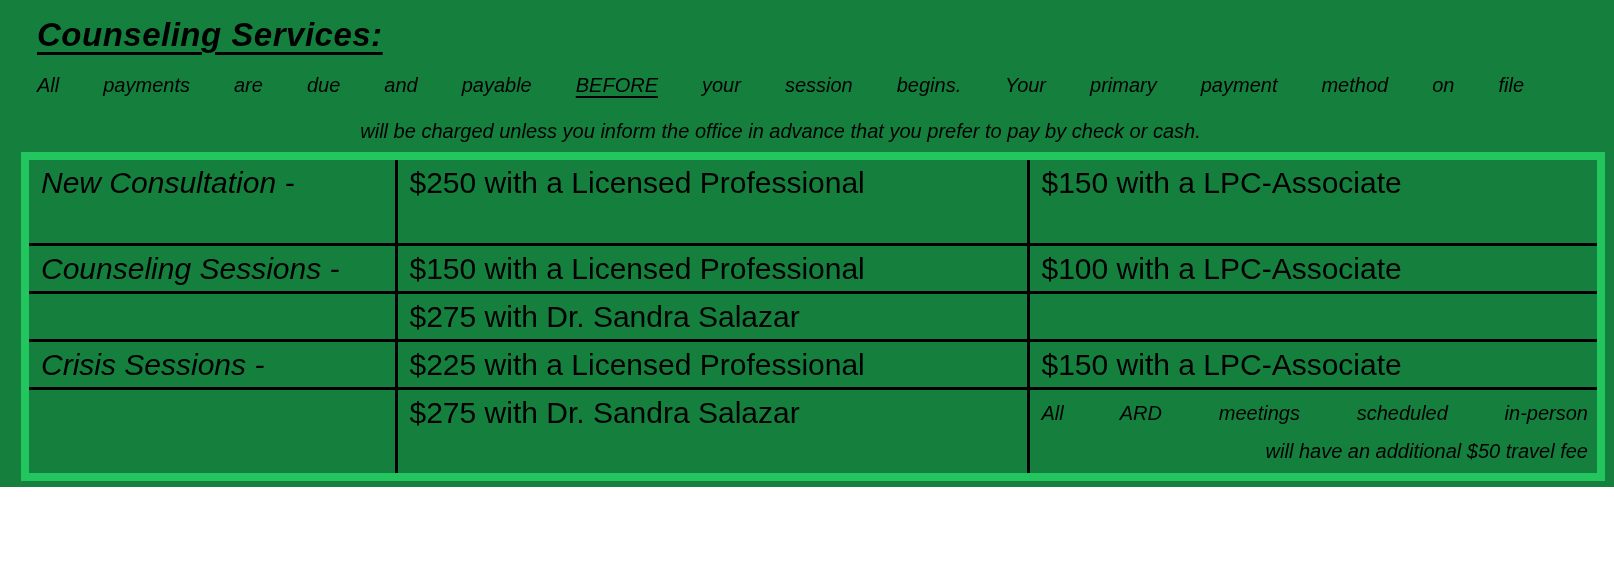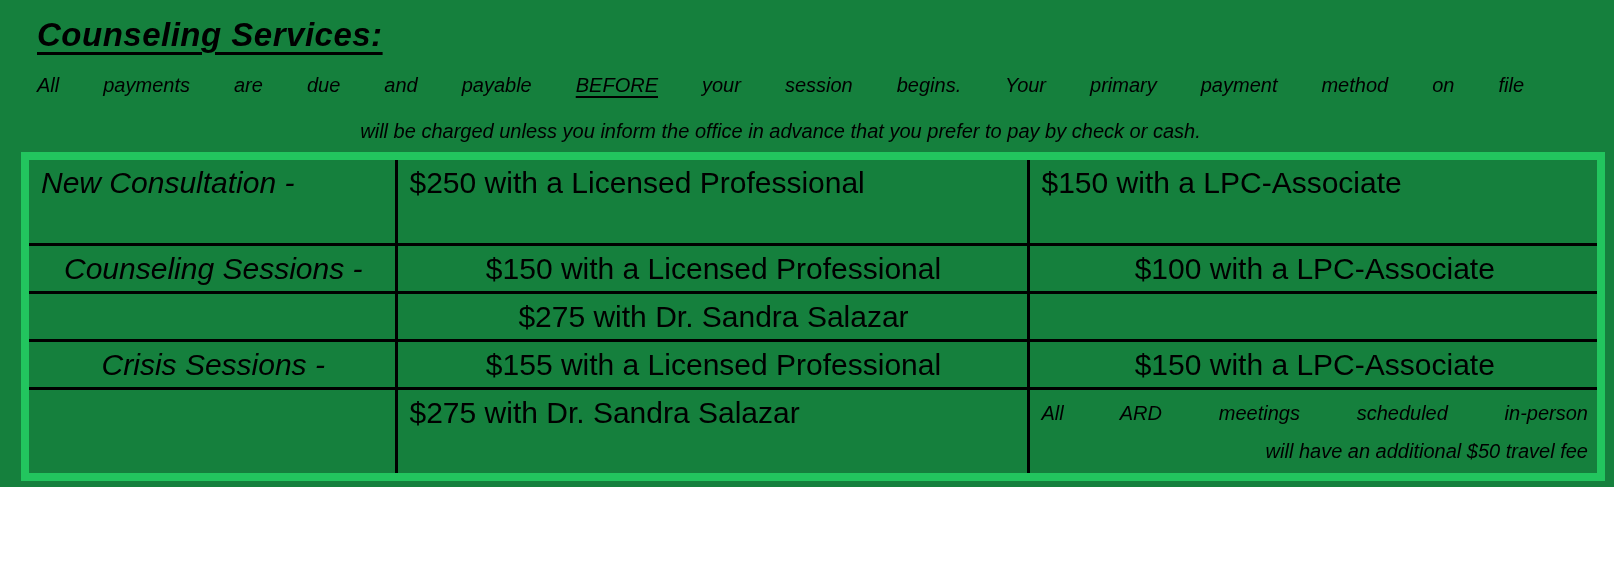--- a/index.html
+++ b/index.html
@@ -64,21 +64,21 @@
     border: 3px solid #000000;
     vertical-align: top;
     padding: 4px 9px 3px 12px;
     line-height: 38px;
     overflow: hidden;
   }
   td.service-cell {
     font-style: italic;
   }
   tr.row-tall   { height: 88px; }
-  tr.row-std    { height: 45px; text-align: center; }
+  tr.row-std    { height: 45px; }
   tr.row-bottom { height: 86px; }
   .ard-note {
     font-style: italic;
     font-size: 20px;
     line-height: 42px;
   }
   .ard-note .note-line-1 {
     text-align: justify;
     text-align-last: justify;
   }
@@ -115,21 +115,21 @@
         <td>$150 with a Licensed Professional</td>
         <td>$100 with a LPC-Associate</td>
       </tr>
       <tr class="row-std">
         <td class="service-cell"></td>
         <td>$275 with Dr. Sandra Salazar</td>
         <td></td>
       </tr>
       <tr class="row-std">
         <td class="service-cell">Crisis Sessions -</td>
-        <td>$155 with a Licensed Professional</td>
+        <td>$225 with a Licensed Professional</td>
         <td>$150 with a LPC-Associate</td>
       </tr>
       <tr class="row-bottom">
         <td class="service-cell"></td>
         <td>$275 with Dr. Sandra Salazar</td>
         <td class="ard-note">
           <div class="note-line-1">All ARD meetings scheduled in-person</div>
           <div class="note-line-2">will have an additional $50 travel fee</div>
         </td>
       </tr>

